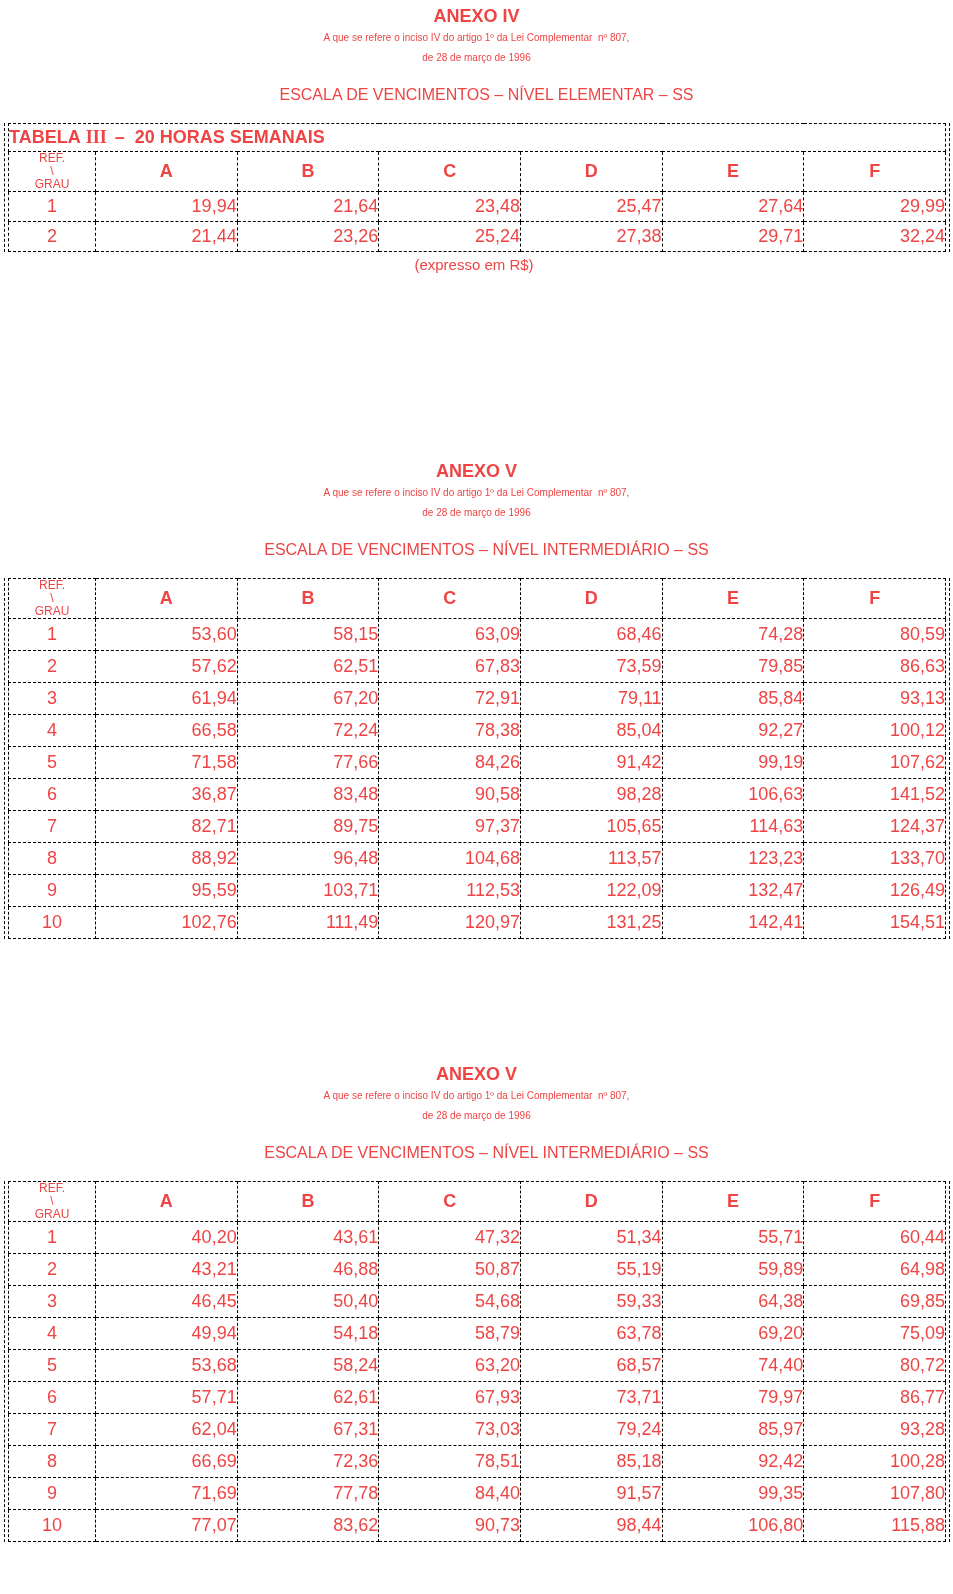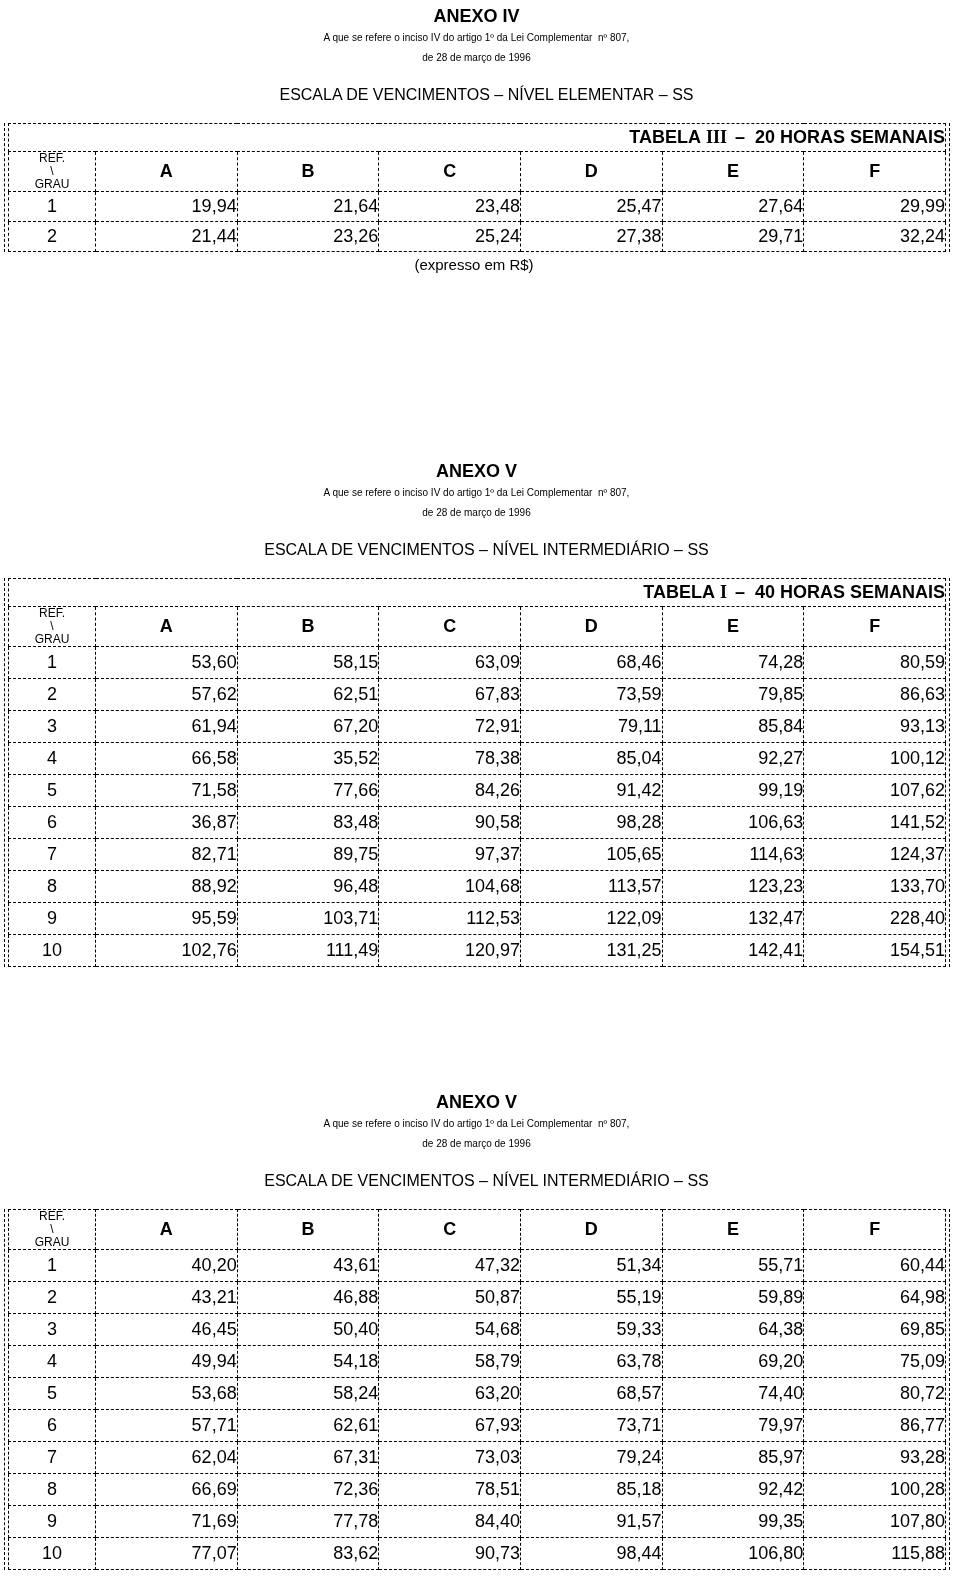--- a/index.html
+++ b/index.html
@@ -1,20 +1,20 @@
 <!DOCTYPE html>
 <html><head>
 <meta charset="utf-8">
 <style>
   html, body { margin: 0; padding: 0; background: #ffffff; }
   .page {
     width: 953px;
     height: 1574px;
     background: #ffffff;
-    color: #000000;
+    color: #ef4444;
     font-family: "Liberation Sans", "DejaVu Sans", sans-serif;
     overflow: hidden;
     position: relative;
   }
   .section { text-align: center; }
   .sec-0 { padding-top: 5px; }
   .sec-1 { margin-top: 186px; }
   .sec-2 { margin-top: 124px; }
 
   .anexo-title {
@@ -49,21 +49,21 @@
     table-layout: fixed;
   }
   table.venc th, table.venc td {
     border: 1px dashed #000;
     padding: 0;
     vertical-align: middle;
   }
   .title-cell {
     font-size: 18px;
     font-weight: bold;
-    text-align: right;
+    text-align: left;
     height: 27px;
     white-space: pre-wrap;
   }
   .title-numeral {
     font-family: "Liberation Serif", "DejaVu Serif", serif;
     margin-left: 5px;
   }
   .title-suffix { margin-left: 8px; }
   .corner-cell {
     font-size: 12px;
@@ -174,23 +174,20 @@
             <col style="width:87px">
             <col>
             <col>
             <col>
             <col>
             <col>
             <col>
           </colgroup>
         <thead>
           <tr>
-            <th class="title-cell" colspan="7"><span>TABELA</span><span class="title-numeral">I</span><span class="title-suffix">–  40 HORAS SEMANAIS</span></th>
-          </tr>
-          <tr>
             <th class="corner-cell">
               <div>REF.</div>
               <div>\</div>
               <div>GRAU</div>
             </th>
             <th class="col-letter">A</th>
             <th class="col-letter">B</th>
             <th class="col-letter">C</th>
             <th class="col-letter">D</th>
             <th class="col-letter">E</th>
@@ -221,21 +218,21 @@
               <td class="value-cell">61,94</td>
               <td class="value-cell">67,20</td>
               <td class="value-cell">72,91</td>
               <td class="value-cell">79,11</td>
               <td class="value-cell">85,84</td>
               <td class="value-cell">93,13</td>
             </tr>
             <tr>
               <td class="ref-cell">4</td>
               <td class="value-cell">66,58</td>
-              <td class="value-cell">35,52</td>
+              <td class="value-cell">72,24</td>
               <td class="value-cell">78,38</td>
               <td class="value-cell">85,04</td>
               <td class="value-cell">92,27</td>
               <td class="value-cell">100,12</td>
             </tr>
             <tr>
               <td class="ref-cell">5</td>
               <td class="value-cell">71,58</td>
               <td class="value-cell">77,66</td>
               <td class="value-cell">84,26</td>
@@ -270,21 +267,21 @@
               <td class="value-cell">123,23</td>
               <td class="value-cell">133,70</td>
             </tr>
             <tr>
               <td class="ref-cell">9</td>
               <td class="value-cell">95,59</td>
               <td class="value-cell">103,71</td>
               <td class="value-cell">112,53</td>
               <td class="value-cell">122,09</td>
               <td class="value-cell">132,47</td>
-              <td class="value-cell">228,40</td>
+              <td class="value-cell">126,49</td>
             </tr>
             <tr>
               <td class="ref-cell">10</td>
               <td class="value-cell">102,76</td>
               <td class="value-cell">111,49</td>
               <td class="value-cell">120,97</td>
               <td class="value-cell">131,25</td>
               <td class="value-cell">142,41</td>
               <td class="value-cell">154,51</td>
             </tr>

